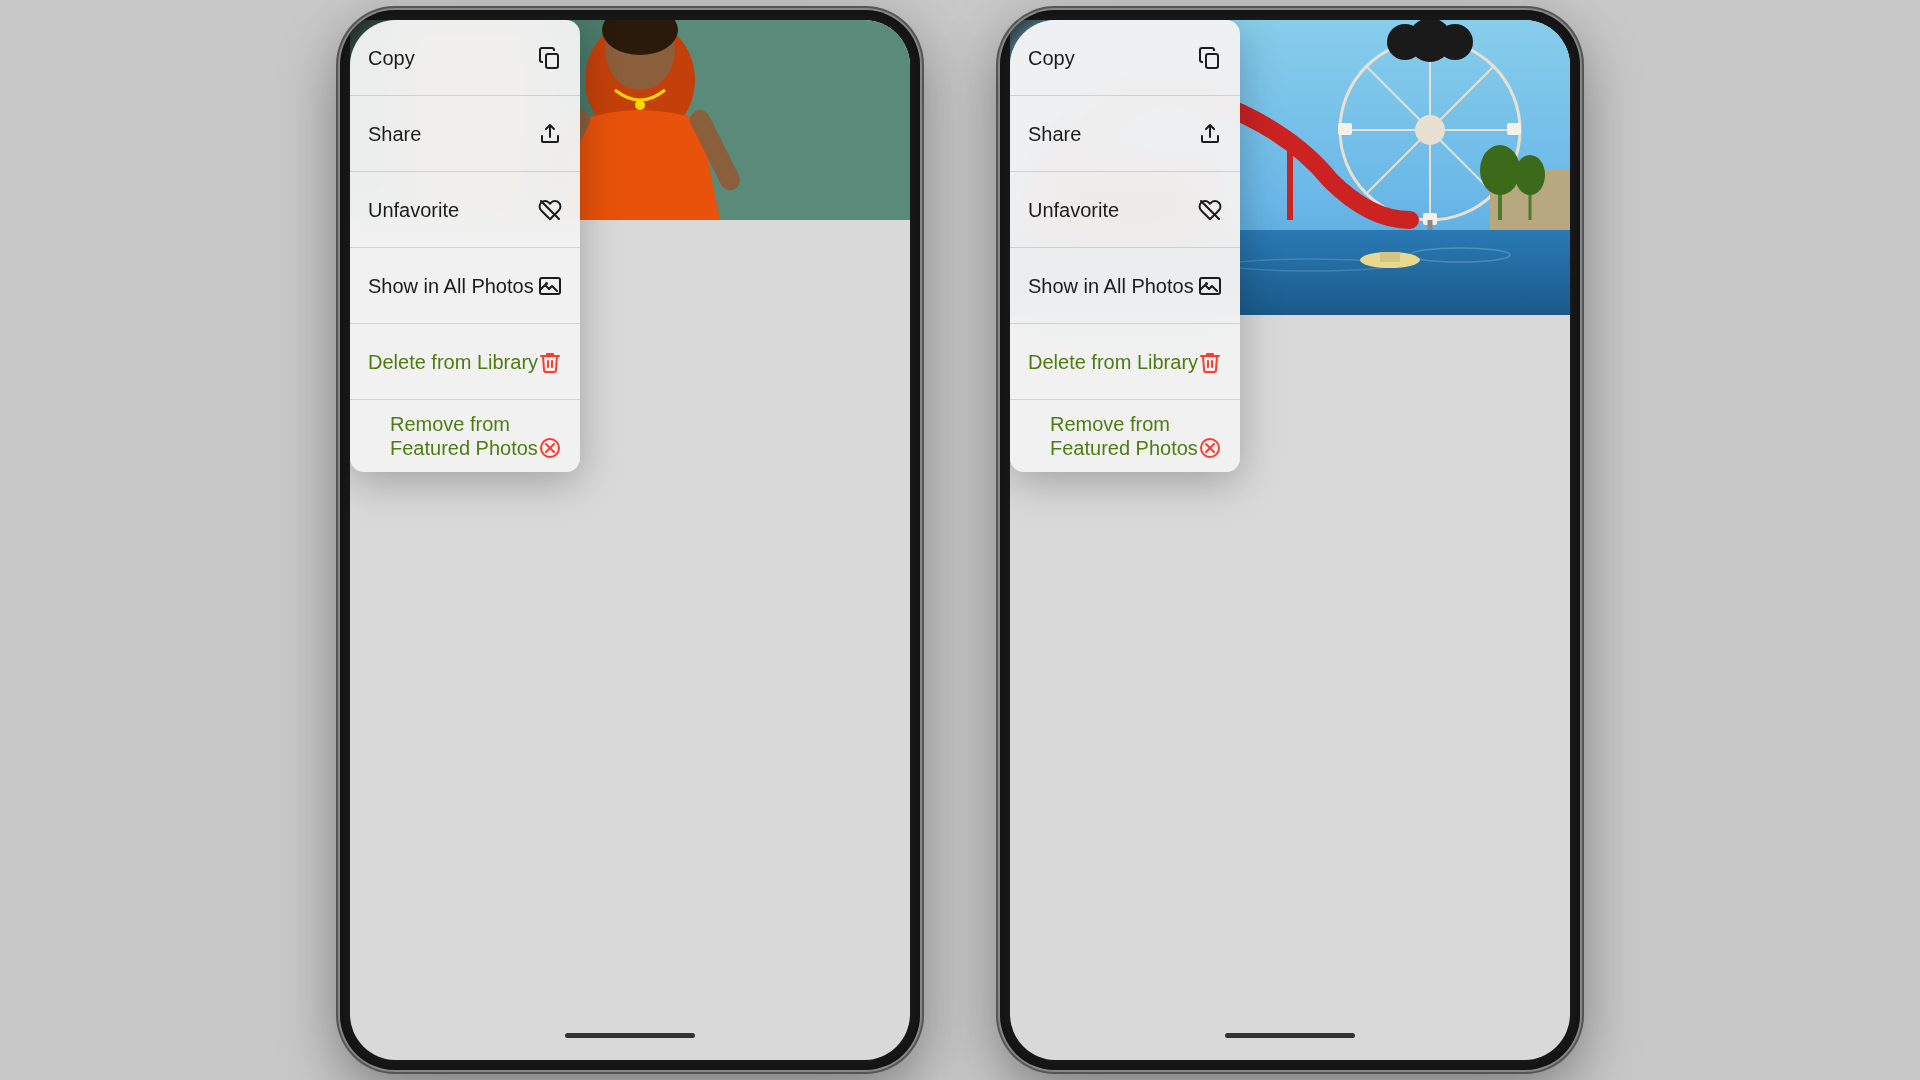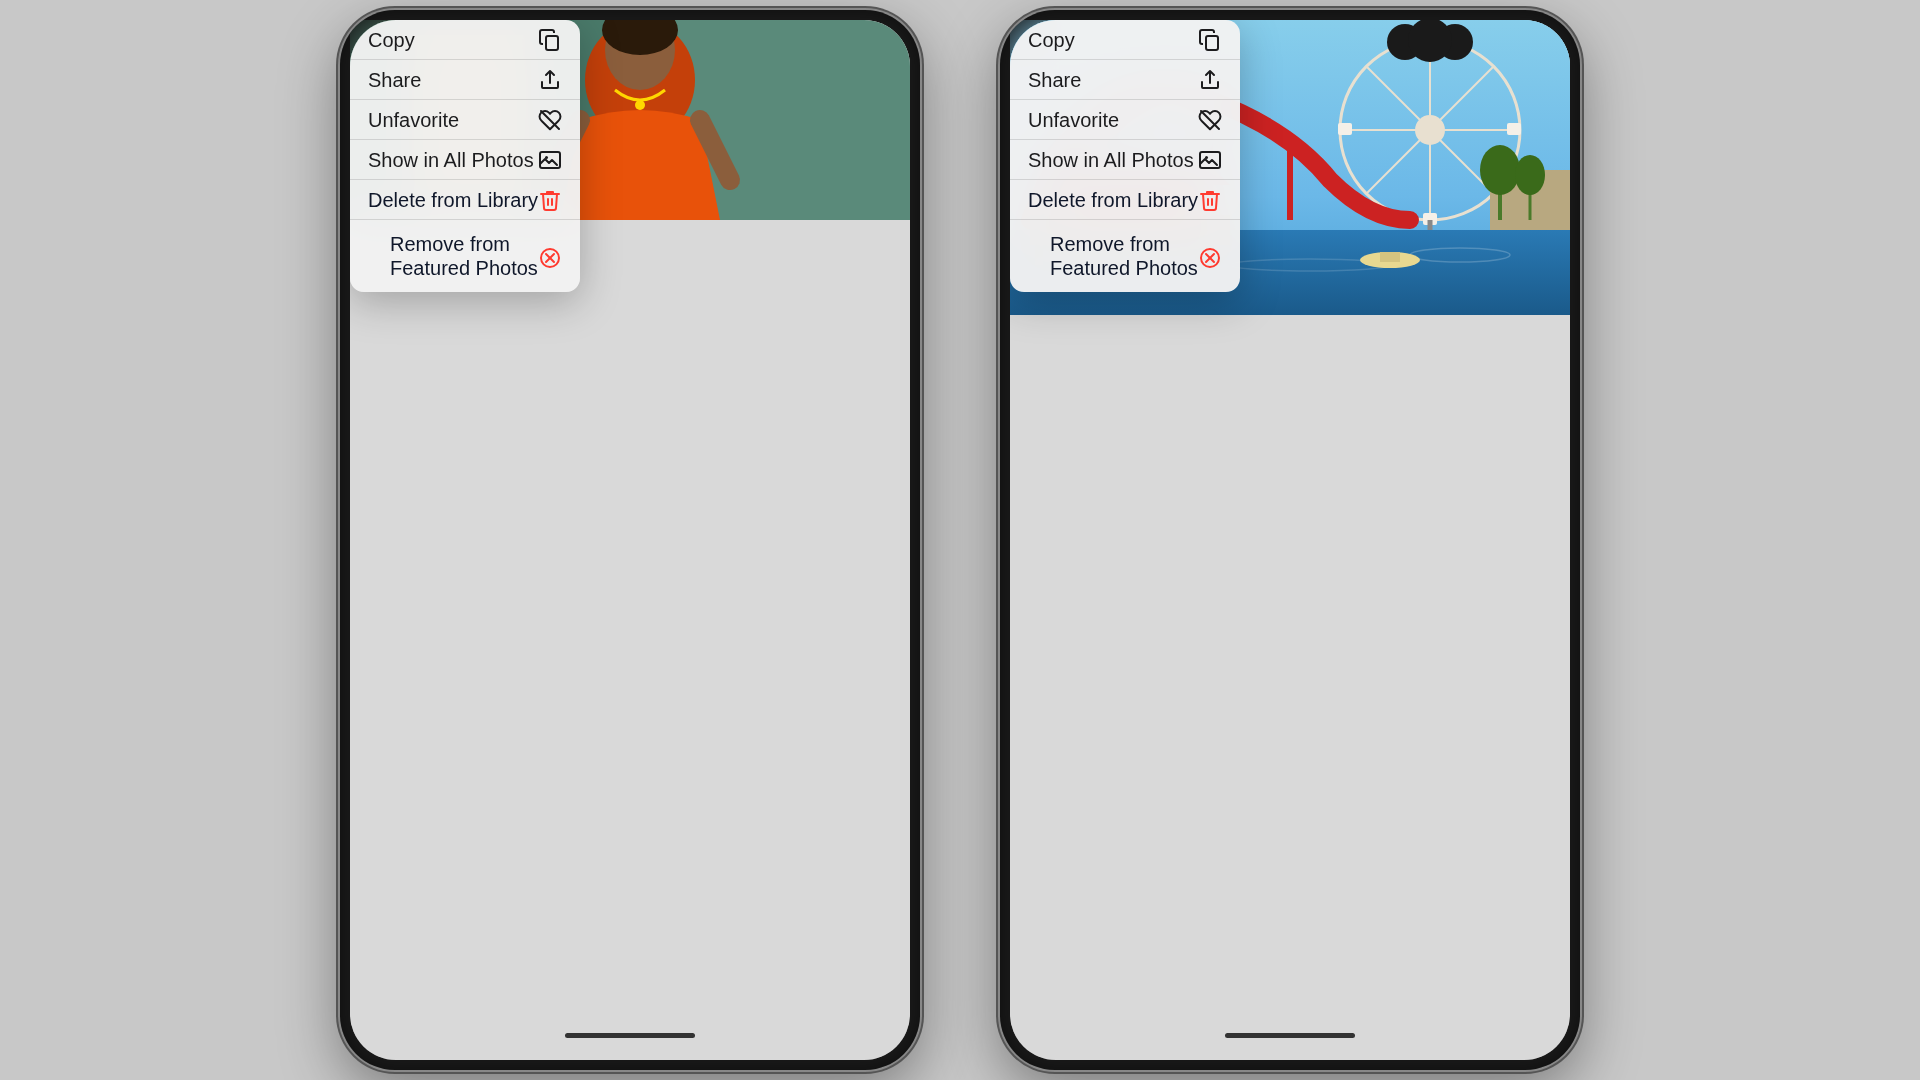--- a/index.html
+++ b/index.html
@@ -59,55 +59,55 @@
       overflow: hidden;
       box-shadow: 0 10px 40px rgba(0,0,0,0.25);
       backdrop-filter: blur(20px);
     }
 
     .menu-item {
       display: flex;
       align-items: center;
       justify-content: space-between;
       padding: 0 18px;
-      height: 40px;
+      height: 76px;
       border-bottom: 0.5px solid rgba(0,0,0,0.12);
       cursor: pointer;
     }
 
     .menu-item:last-child {
       border-bottom: none;
     }
 
     .menu-item-label {
       font-size: 20px;
       font-weight: 400;
       color: #1c1c1e;
       line-height: 1.2;
     }
 
     .menu-item-label.destructive {
-      color: #0f172a;
+      color: #4d7c0f;
     }
 
     .menu-item-icon {
       font-size: 22px;
       color: #1c1c1e;
       flex-shrink: 0;
     }
 
     .menu-item-icon.destructive {
       color: #ff3b30;
     }
 
     .menu-item.tall {
       height: auto;
       padding-top: 12px;
       padding-bottom: 12px;
-      align-items: center;
+      align-items: flex-end;
       padding-left: 40px;
     }
 
     .menu-item.tall .menu-item-icon {
       margin-top: 4px;
     }
 
     
     .screen-bg {
       position: absolute;

